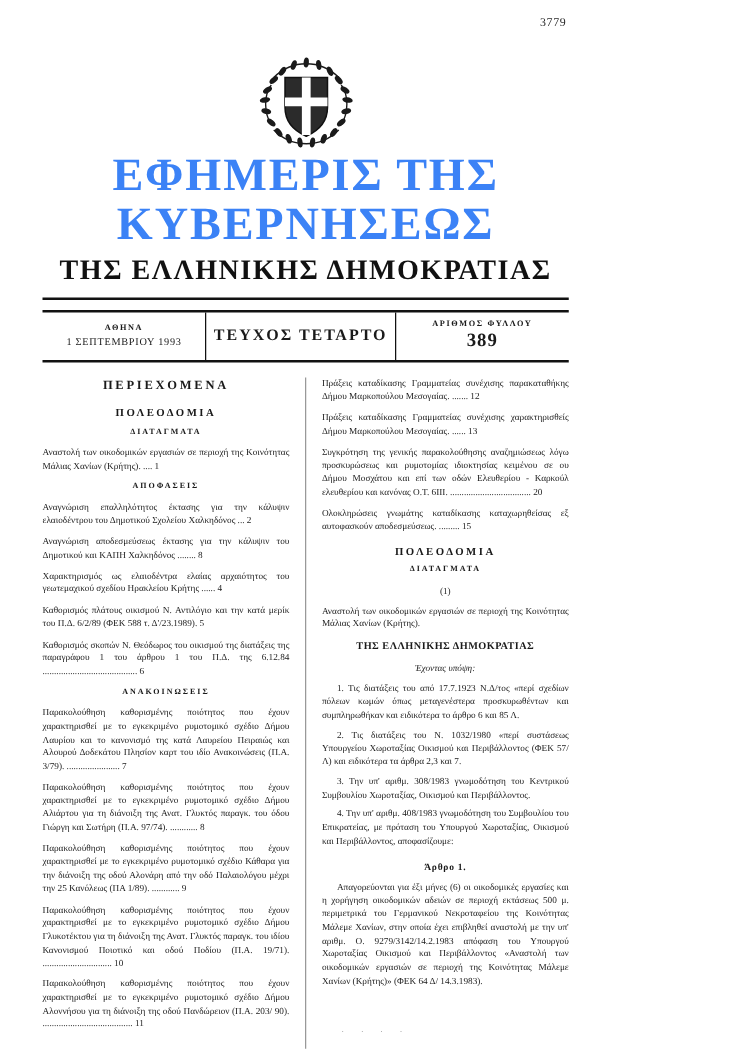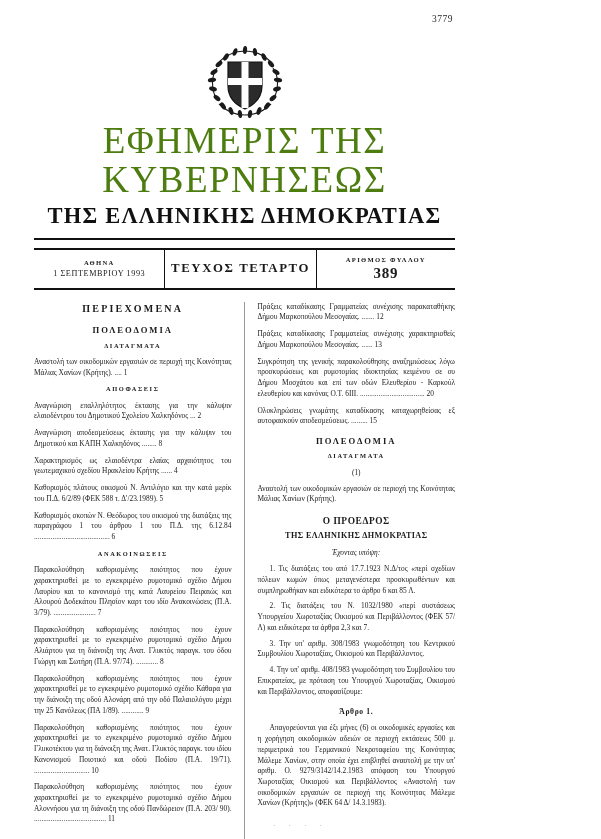--- a/index.html
+++ b/index.html
@@ -39,26 +39,26 @@
   .emblem {
     width: 96px;
     height: 78px;
     margin: 0 auto 2px auto;
     position: relative;
   }
   .emblem svg { display:block; }
 
   .main-title {
     font-family: "Liberation Serif", serif;
-    font-weight: normal;
+    font-weight: bold;
     font-size: 37px;
     letter-spacing: 1.5px;
     line-height: 1.05;
     margin: 2px 0 0 0;
-    color: #4d7c0f;
+    color: #3b82f6;
   }
   .sub-title {
     font-family: "Liberation Serif", serif;
     font-weight: bold;
     font-size: 22.5px;
     letter-spacing: 1.2px;
     margin: 3px 0 0 0;
     color: #111;
   }
 
@@ -304,21 +304,20 @@
       <div class="toc-item">Συγκρότηση της γενικής παρακολούθησης αναζημιώσεως λόγω προσκυρώσεως και ρυμοτομίας ιδιοκτησίας κειμένου σε ου Δήμου Μοσχάτου και επί των οδών Ελευθερίου - Καρκούλ ελευθερίου και κανόνας Ο.Τ. 6ΙΙΙ. ................................... 20</div>
       <div class="toc-item">Ολοκληρώσεις γνωμάτης καταδίκασης καταχωρηθείσας εξ αυτοφασκούν αποδεσμεύσεως. ......... 15</div>
 
       <div class="sec-head2">ΠΟΛΕΟΔΟΜΙΑ</div>
       <div class="sec-head3">ΔΙΑΤΑΓΜΑΤΑ</div>
 
       <div class="num-paren">(1)</div>
 
       <div class="doc-intro">Αναστολή των οικοδομικών εργασιών σε περιοχή της Κοινότητας Μάλιας Χανίων (Κρήτης).</div>
 
-      <div class="ctr-title">Ο ΠΡΟΕΔΡΟΣ</div>
       <div class="ctr-sub">ΤΗΣ ΕΛΛΗΝΙΚΗΣ ΔΗΜΟΚΡΑΤΙΑΣ</div>
 
       <div class="having-regard">Έχοντας υπόψη:</div>
 
       <div class="blk indent">1. Τις διατάξεις του από 17.7.1923 Ν.Δ/τος «περί σχεδίων πόλεων κωμών όπως μεταγενέστερα προσκυρωθέντων και συμπληρωθήκαν και ειδικότερα το άρθρο 6 και 85 Λ.</div>
       <div class="blk indent">2. Τις διατάξεις του Ν. 1032/1980 «περί συστάσεως Υπουργείου Χωροταξίας Οικισμού και Περιβάλλοντος (ΦΕΚ 57/Λ) και ειδικότερα τα άρθρα 2,3 και 7.</div>
       <div class="blk indent">3. Την υπ' αριθμ. 308/1983 γνωμοδότηση του Κεντρικού Συμβουλίου Χωροταξίας, Οικισμού και Περιβάλλοντος.</div>
       <div class="blk indent">4. Την υπ' αριθμ. 408/1983 γνωμοδότηση του Συμβουλίου του Επικρατείας, με πρόταση του Υπουργού Χωροταξίας, Οικισμού και Περιβάλλοντος, αποφασίζουμε:</div>
 
       <div class="art-head">Άρθρο 1.</div>

